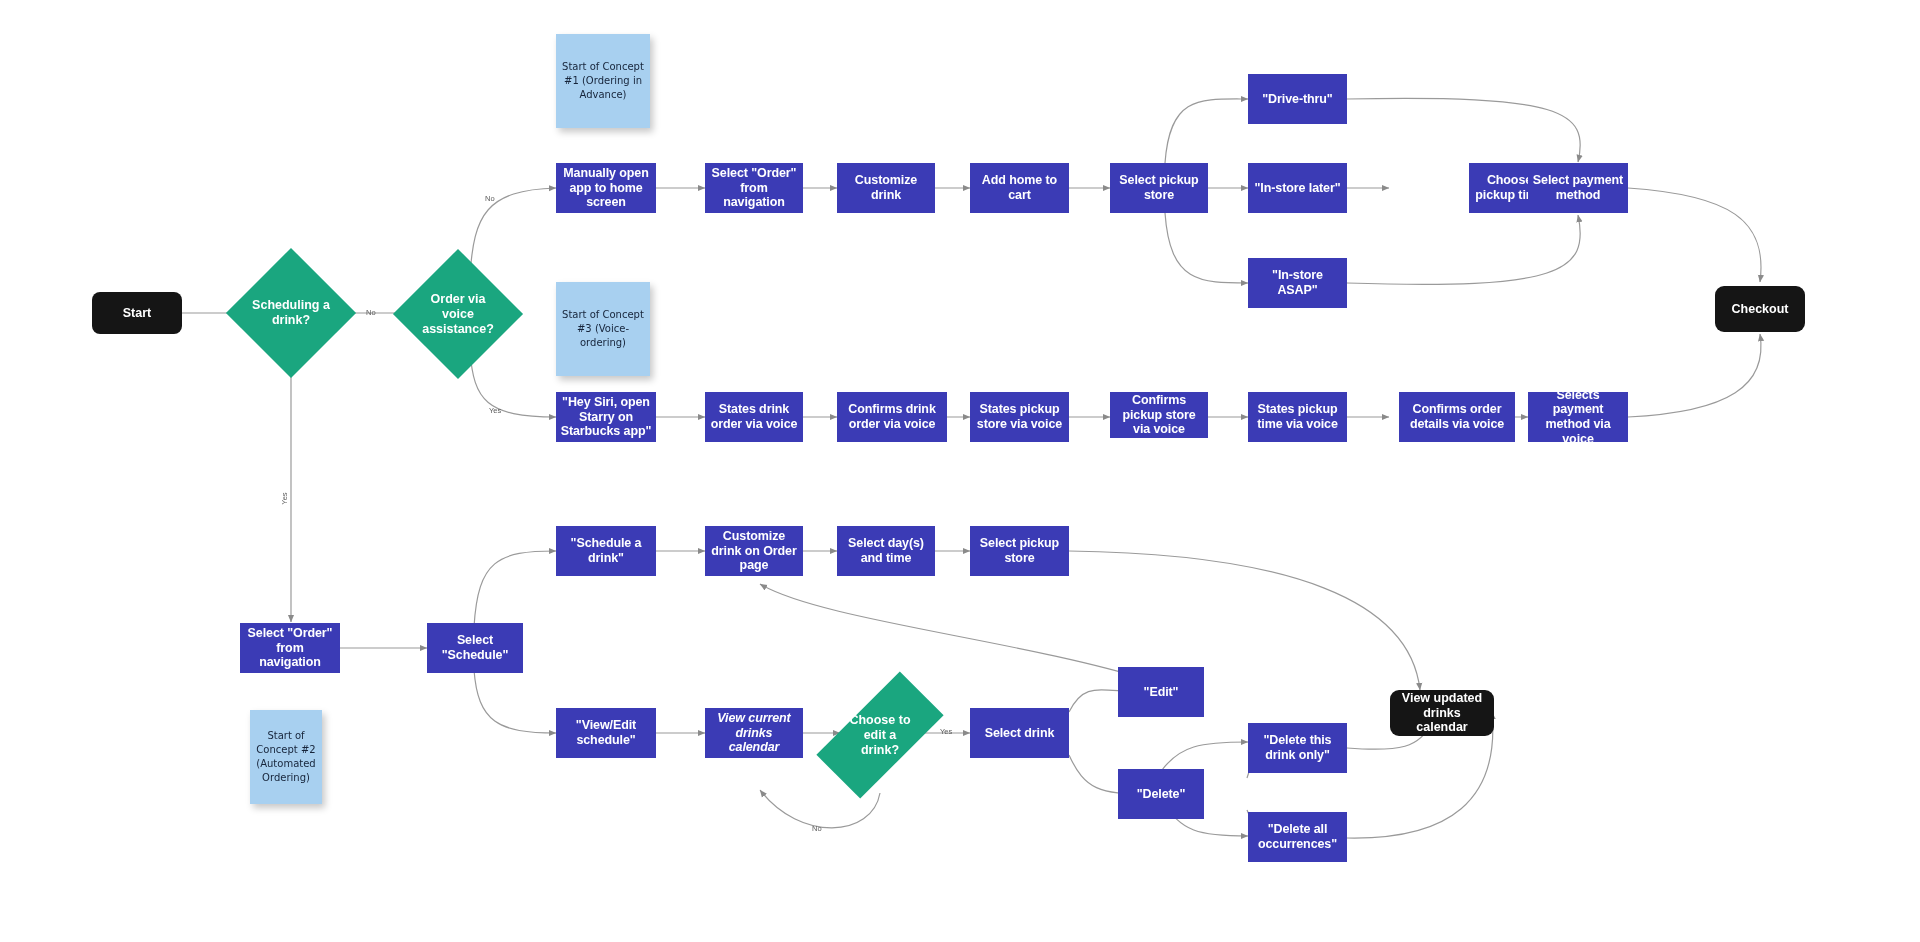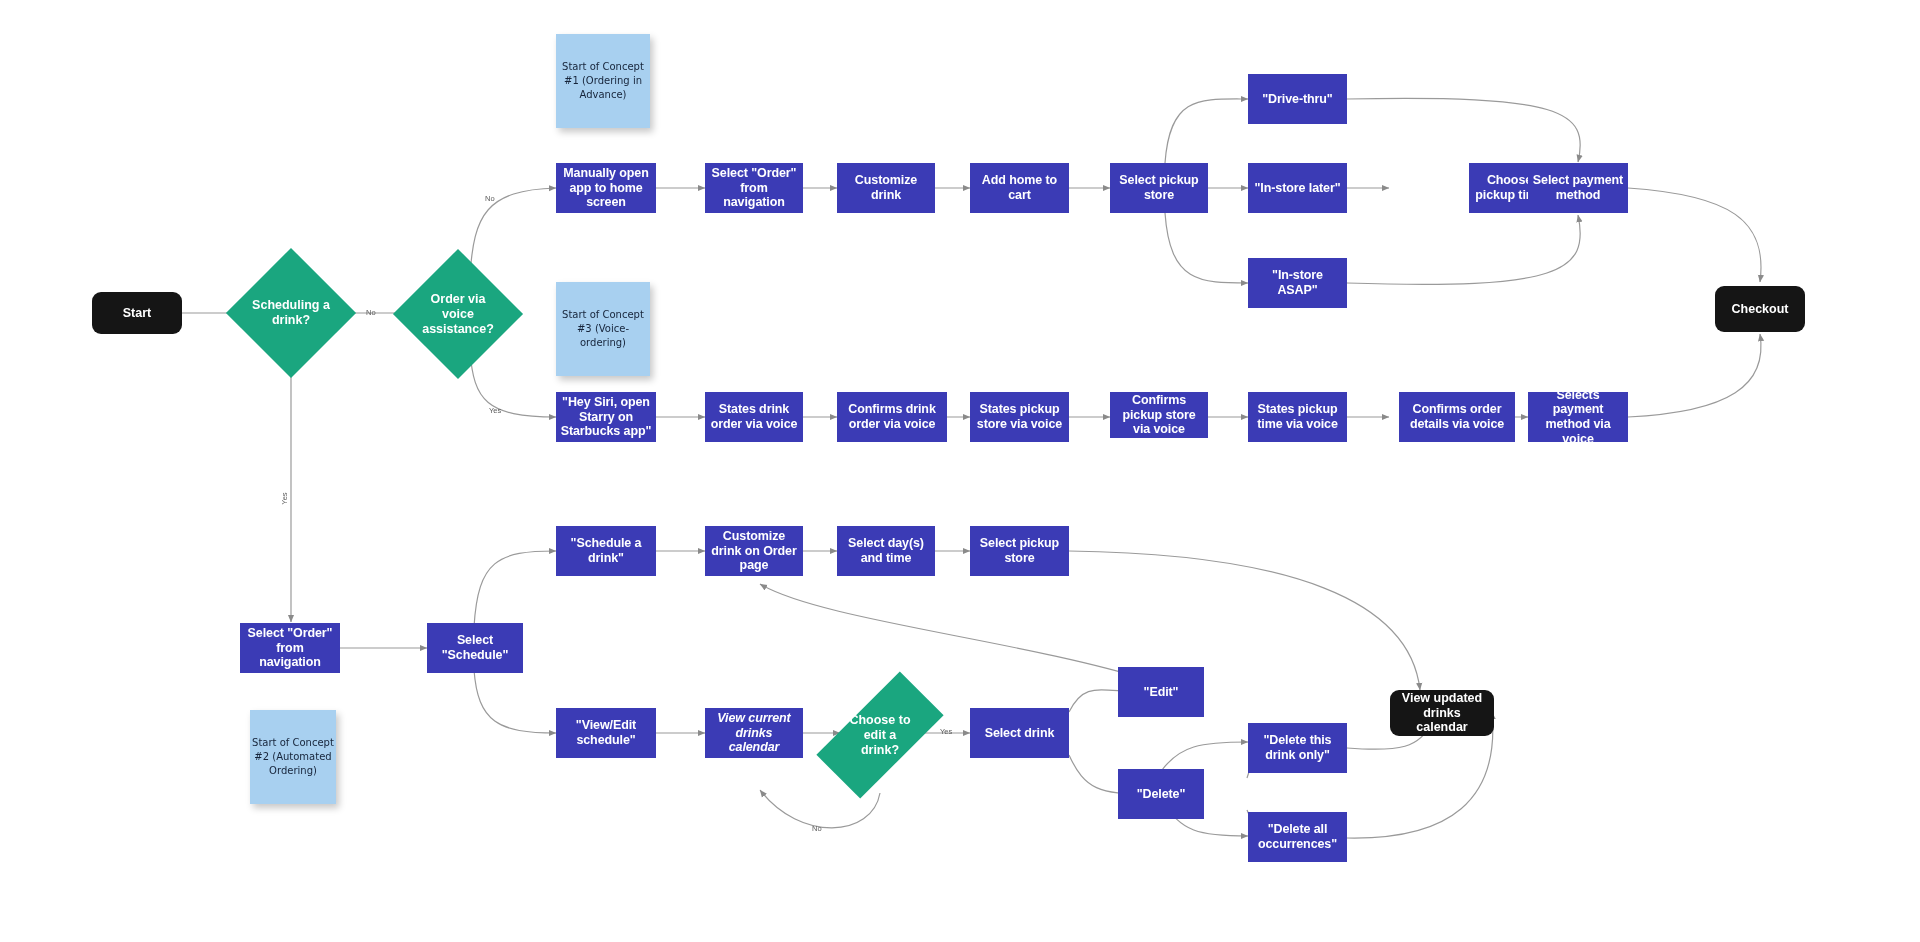--- a/index.html
+++ b/index.html
@@ -184,21 +184,21 @@
 
       <path d="M1347,838 C1450,840 1500,800 1492,712"></path>
     </g>
 
     <g fill="none" stroke="#9a9a9a" stroke-width="1.2" marker-end="url(#arrow)">
       <path d="M1162,770 C1180,746 1200,742 1248,742"></path>
       <path d="M1162,800 C1180,832 1200,836 1248,836"></path>
     </g>
   </svg>
 
-  <div class="node term" style="left:92px; top:292px; width:90px; height:42px;">
+  <div class="node term" style="left:92px; top:292px; width:90px; height:42px;border-radius:8px;">
     <span>Start</span>
   </div>
 
   <div class="node term" style="left:1715px; top:286px; width:90px; height:46px;">
     <span>Checkout</span>
   </div>
 
   <div class="node term" style="left:1390px; top:690px; width:104px; height:46px;">
     <span>View updated drinks calendar</span>
   </div>
@@ -219,21 +219,21 @@
   </div>
 
   <div class="node sticky" style="left:556px; top:34px; width:94px; height:94px;">
     <span>Start of Concept #1 (Ordering in Advance)</span>
   </div>
 
   <div class="node sticky" style="left:556px; top:282px; width:94px; height:94px;">
     <span>Start of Concept #3 (Voice-ordering)</span>
   </div>
 
-  <div class="node sticky" style="left:250px; top:710px; width:86px; height:94px;">
+  <div class="node sticky" style="left:250px; top:710px; width:72px; height:94px;">
     <span>Start of Concept #2 (Automated Ordering)</span>
   </div>
 
   <div class="node proc" style="left:556px; top:163px; width:100px; height:50px;">
     <span>Manually open app to home screen</span>
   </div>
   <div class="node proc" style="left:705px; top:163px; width:98px; height:50px;">
     <span>Select "Order" from navigation</span>
   </div>
   <div class="node proc" style="left:837px; top:163px; width:98px; height:50px;">

